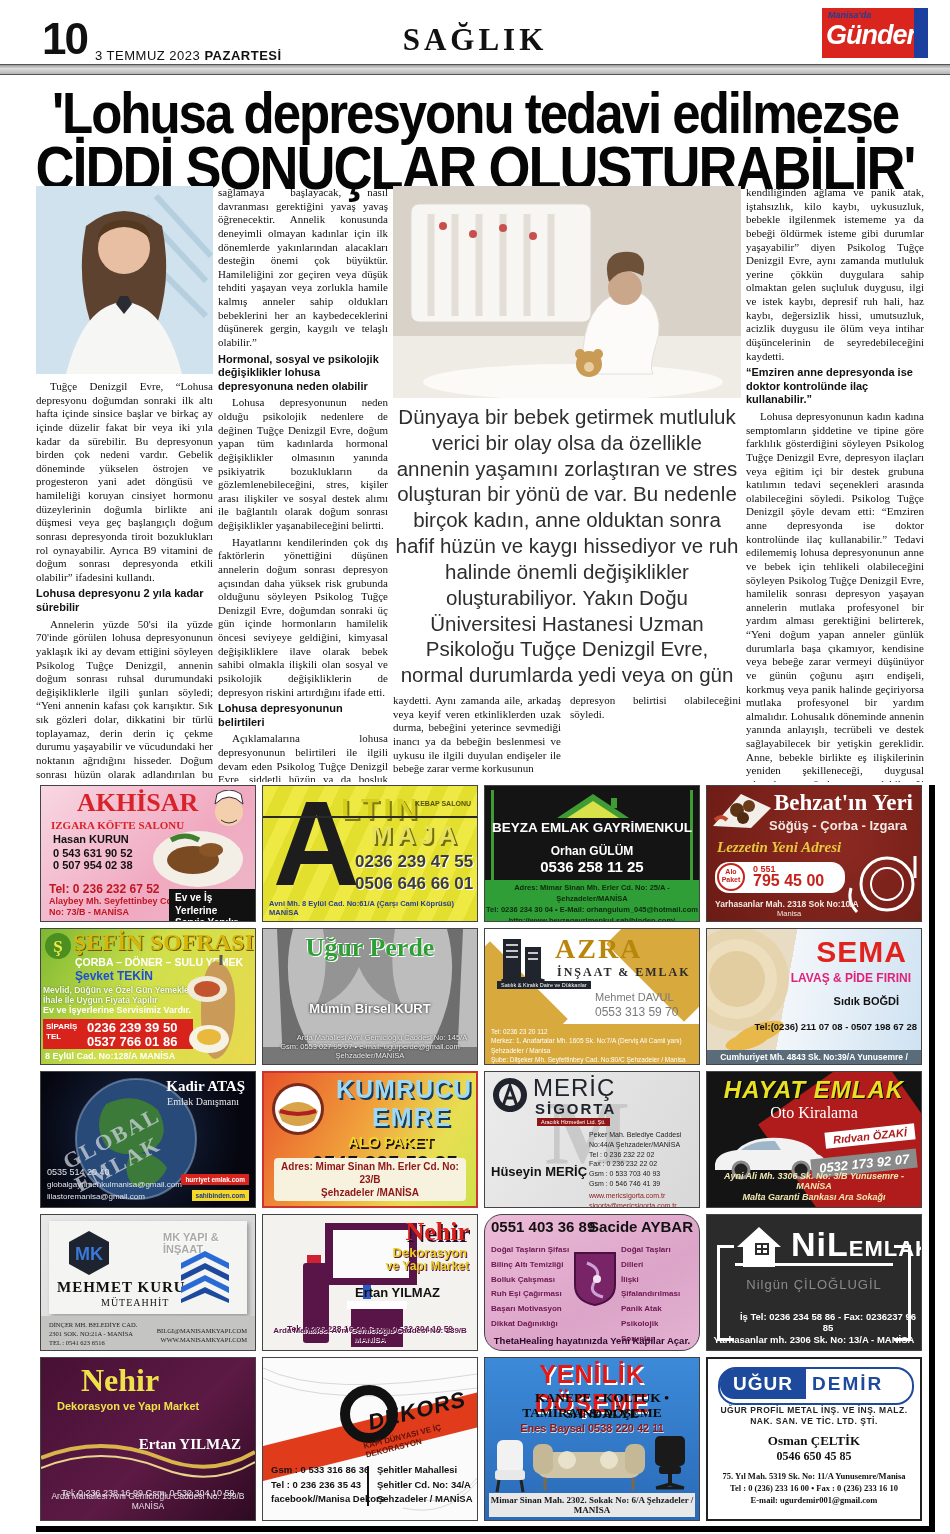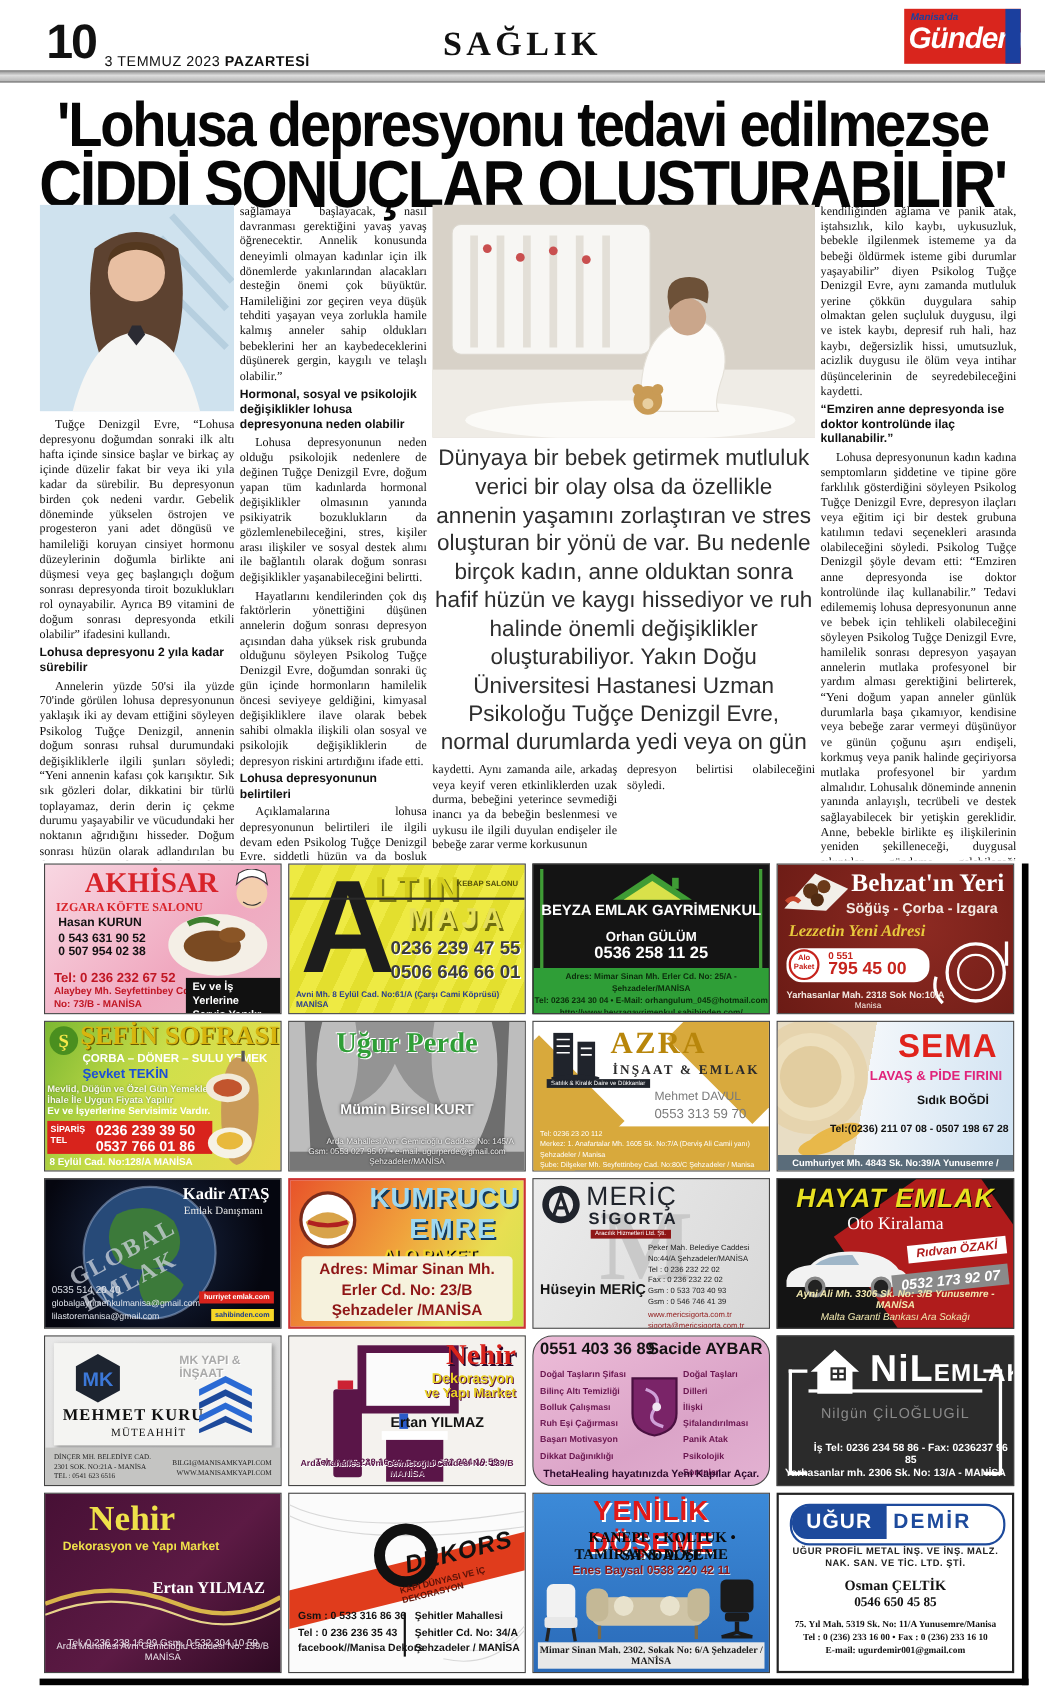--- a/index.html
+++ b/index.html
@@ -329,21 +329,21 @@
     <svg class="abs" style="left:6px;top:8px;" width="56" height="56" viewBox="0 0 56 56">
         <circle cx="28" cy="28" r="26" fill="#7a2a1a"></circle>
         <circle cx="28" cy="28" r="23" fill="#fff"></circle>
         <path d="M8 30 q20 -18 40 0 l-4 10 q-16 10 -32 0z" fill="#d8a349"></path>
         <path d="M10 30 q18 6 36 0" stroke="#b02020" stroke-width="4" fill="none"></path>
       </svg>
     <div class="abs" style="left:72px;top:2px;color:#9fd8f0;font-weight:bold;font-size:25px;letter-spacing:1px;text-shadow:2px 2px 0 #143a5c;">KUMRUCU</div>
     <div class="abs" style="left:108px;top:30px;color:#9fd8f0;font-weight:bold;font-size:25px;letter-spacing:2px;text-shadow:2px 2px 0 #143a5c;">EMRE</div>
     <div class="abs" style="left:84px;top:60px;color:#f2d428;font-weight:bold;font-size:15px;text-shadow:1.5px 1.5px 0 #111;">ALO PAKET</div>
     <div class="abs" style="left:48px;top:78px;color:#151515;font-weight:bold;font-size:21px;text-shadow:1px 1px 0 #fff;">0545 225 53 25</div>
-    <div class="abs c" style="left:10px;right:10px;bottom:5px;background:#f6f2dd;border-radius:4px;color:#8f1616;font-weight:bold;font-size:14px;padding:2px 0;line-height:1.3;">
+    <div class="abs c" style="left:10px;right:10px;bottom:5px;background:#f6f2dd;border-radius:4px;color:#8f1616;font-weight:bold;font-size:10px;padding:2px 0;line-height:1.3;">
       <div>Adres: Mimar Sinan Mh. Erler Cd. No: 23/B</div>
         <div>Şehzadeler /MANİSA</div>
     </div>
   </div>
 
   <div class="ad" style="left:484px;top:1071px;background:linear-gradient(120deg,#ececec,#d8d8d8);">
     <div class="abs" style="left:60px;top:10px;color:#c9c9c9;font-weight:bold;font-size:90px;font-family:'Liberation Serif',serif;">M</div>
     <svg class="abs" style="left:6px;top:4px;" width="38" height="38" viewBox="0 0 38 38">
         <path d="M19 2 a17 17 0 1 0 0.01 0z M19 8 a11 11 0 1 1 -0.01 0z" fill="#20242c" fill-rule="evenodd"></path>
         <path d="M12 30 L19 10 L26 30 M15 22 L23 22" stroke="#20242c" stroke-width="3" fill="none"></path>
@@ -371,21 +371,21 @@
     <div class="abs c" style="left:0;right:0;top:32px;color:#fff;font-size:16px;font-family:'Liberation Serif',serif;">Oto Kiralama</div>
     <svg class="abs" style="left:2px;top:52px;" width="120" height="56" viewBox="0 0 120 56">
         <path d="M6 40 q2 -12 22 -14 q14 -14 44 -12 q26 2 36 16 q8 2 8 10 l-2 6 l-108 0z" fill="#f2f2f2"></path>
         <path d="M32 26 q12 -10 34 -9 l6 9z" fill="#9fb6c8"></path>
         <circle cx="32" cy="46" r="8" fill="#222" stroke="#888" stroke-width="3"></circle>
         <circle cx="92" cy="46" r="8" fill="#222" stroke="#888" stroke-width="3"></circle>
       </svg>
     <div class="abs" style="right:6px;top:56px;background:#fff;color:#b01c1c;font-weight:bold;font-size:11px;font-style:italic;padding:2px 8px;transform:rotate(-6deg);">Rıdvan ÖZAKİ</div>
     <div class="abs" style="right:4px;top:82px;background:#8a8a8a;color:#fff;font-weight:bold;font-size:13px;font-style:italic;padding:2px 8px;transform:rotate(-6deg);">0532 173 92 07</div>
     <div class="abs c" style="left:0;right:0;bottom:16px;color:#f2e9b0;font-weight:bold;font-style:italic;font-size:9px;">Ayni Ali Mh. 3306 Sk. No: 3/B Yunusemre - MANİSA</div>
-    <div class="abs c" style="left:0;right:0;bottom:5px;color:#f2e9b0;font-weight:normal;font-style:italic;font-size:9px;text-align:center;">Malta Garanti Bankası Ara Sokağı</div>
+    <div class="abs c" style="left:0;right:0;bottom:5px;color:#f2e9b0;font-weight:bold;font-style:italic;font-size:9px;text-align:center;">Malta Garanti Bankası Ara Sokağı</div>
   </div>
 
   <div class="ad" style="left:40px;top:1214px;background:linear-gradient(135deg,#e8e8e8,#cfcfcf);">
     <div class="abs" style="left:8px;top:6px;right:8px;bottom:36px;background:#f4f4f2;box-shadow:2px 2px 4px #999;"></div>
     <svg class="abs" style="left:24px;top:14px;" width="48" height="48" viewBox="0 0 48 48">
         <path d="M24 2 L44 13 L44 35 L24 46 L4 35 L4 13z" fill="#1d2430"></path>
         <text x="24" y="31" text-anchor="middle" font-size="18" font-weight="bold" fill="#3c78d8" font-family="Liberation Sans,sans-serif">MK</text>
       </svg>
     <div class="abs" style="left:16px;top:64px;color:#111;font-weight:bold;font-size:15px;font-family:'Liberation Serif',serif;letter-spacing:1px;">MEHMET KURU</div>
     <div class="abs" style="left:60px;top:82px;color:#111;font-size:10px;font-family:'Liberation Serif',serif;letter-spacing:1px;">MÜTEAHHİT</div>

